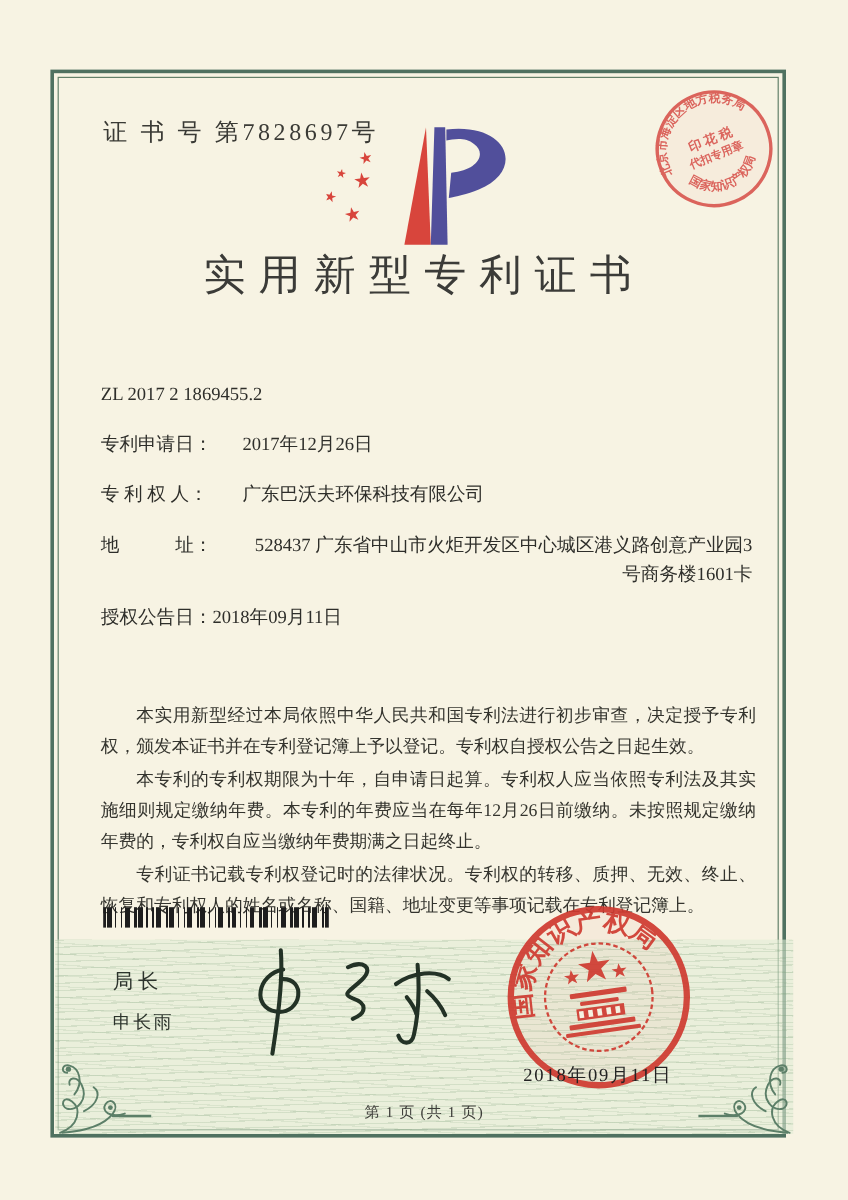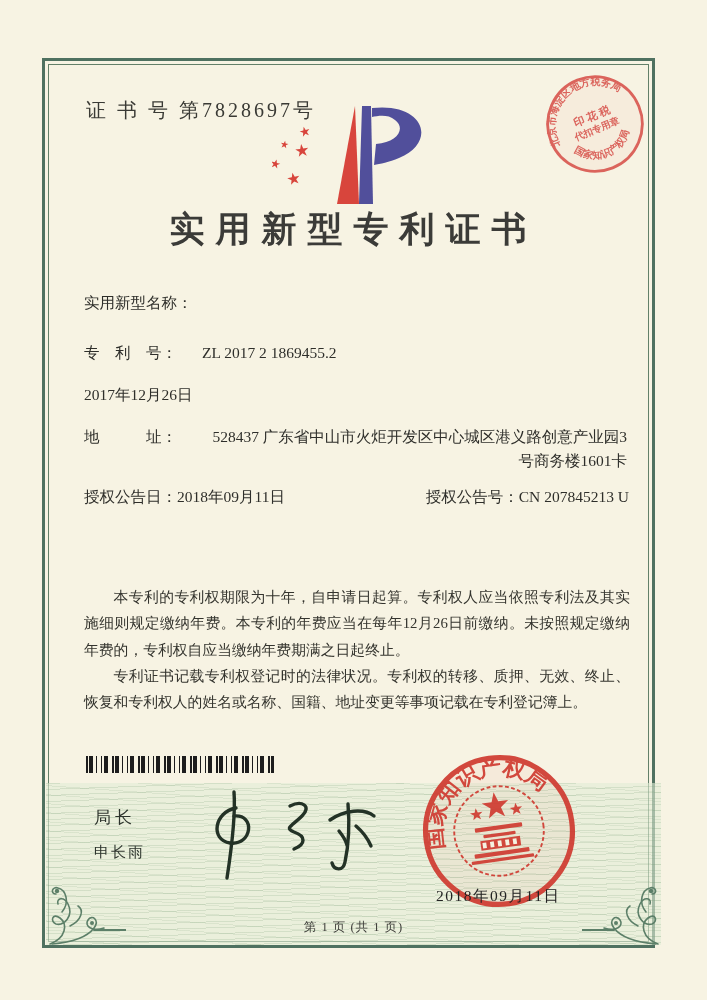--- a/index.html
+++ b/index.html
@@ -21,31 +21,31 @@
     position:absolute;left:86px;top:97px;
     font-size:20px;letter-spacing:3px;color:#3a3a35;
   }
   .logo{position:absolute;left:272px;top:100px;}
   .tax-stamp{
     position:absolute;left:543px;top:72px;width:104px;height:104px;
     transform:rotate(-22deg);opacity:.9;
   }
   .title{
     position:absolute;left:0;top:206px;width:707px;text-align:center;
-    font-size:35px;font-weight:700;letter-spacing:11px;color:#3b3b38;
+    font-size:35px;font-weight:400;letter-spacing:11px;color:#3b3b38;
   }
   .fields{
     position:absolute;left:84px;top:291px;width:545px;
     font-size:15.5px;line-height:24px;
   }
   .frow{display:flex;margin-bottom:18px;}
   .flabel{white-space:pre;flex:0 0 auto;min-width:118px;}
   .fvalue{white-space:pre-wrap;}
   .addr-value{max-width:425px;text-align:right;}
-  .grant-row{display:flex;justify-content:space-between;margin-bottom:0;}
+  .grant-row{display:flex;justify-content:space-between;margin-bottom:0;flex-direction:column;}
   .grant-pair{display:flex;}
   .paragraphs{
     position:absolute;left:84px;top:584px;width:546px;
     font-size:14.8px;line-height:1.78;color:#34342e;text-align:justify;
   }
   .paragraphs p{margin:0;text-indent:2em;}
   .barcode{
     position:absolute;left:86px;top:756px;width:188px;height:17px;
     background:
       repeating-linear-gradient(90deg,
@@ -139,46 +139,46 @@
   <text x="55" y="64" text-anchor="middle" fill="#d8554e" font-size="10" font-weight="bold">代扣专用章</text>
   <text fill="#d8554e" font-size="10.5" font-weight="bold">
     <textPath href="#taxBot" startOffset="1">国家知识产权局</textPath>
   </text>
 </svg>
 
 <div class="title">实用新型专利证书</div>
 
 <div class="fields">
   <div class="frow" style="margin-bottom:26px">
-    <span class="flabel">实用新型名称：</span>
   </div>
   <div class="frow">
-    <span class="flabel">专　利　号：</span>
     <span class="fvalue">ZL 2017 2 1869455.2</span>
   </div>
   <div class="frow">
+    <span class="flabel">专利申请日：</span>
     <span class="fvalue">2017年12月26日</span>
+  </div>
+  <div class="frow">
+    <span class="flabel">专 利 权 人：</span>
+    <span class="fvalue">广东巴沃夫环保科技有限公司</span>
   </div>
   <div class="frow" style="margin-bottom:12px">
     <span class="flabel">地　　　址：</span>
     <span class="fvalue addr-value">528437 广东省中山市火炬开发区中心城区港义路创意产业园3号商务楼1601卡</span>
   </div>
   <div class="frow grant-row">
     <span class="grant-pair">
       <span class="flabel" style="min-width:0">授权公告日：</span>
       <span class="fvalue">2018年09月11日</span>
     </span>
-    <span class="grant-pair">
-      <span class="flabel" style="min-width:0">授权公告号：</span>
-      <span class="fvalue">CN 207845213 U</span>
-    </span>
   </div>
 </div>
 
 <div class="paragraphs">
+  <p>本实用新型经过本局依照中华人民共和国专利法进行初步审查，决定授予专利权，颁发本证书并在专利登记簿上予以登记。专利权自授权公告之日起生效。</p>
   <p>本专利的专利权期限为十年，自申请日起算。专利权人应当依照专利法及其实施细则规定缴纳年费。本专利的年费应当在每年12月26日前缴纳。未按照规定缴纳年费的，专利权自应当缴纳年费期满之日起终止。</p>
   <p>专利证书记载专利权登记时的法律状况。专利权的转移、质押、无效、终止、恢复和专利权人的姓名或名称、国籍、地址变更等事项记载在专利登记簿上。</p>
 </div>
 
 <div class="barcode"></div>
 
 <div class="sig-title">局长</div>
 <div class="sig-name">申长雨</div>
 <svg class="sig-script" width="185" height="100" viewBox="0 0 185 100">
   <g fill="none" stroke="#233226" stroke-width="3.4" stroke-linecap="round" stroke-linejoin="round">

